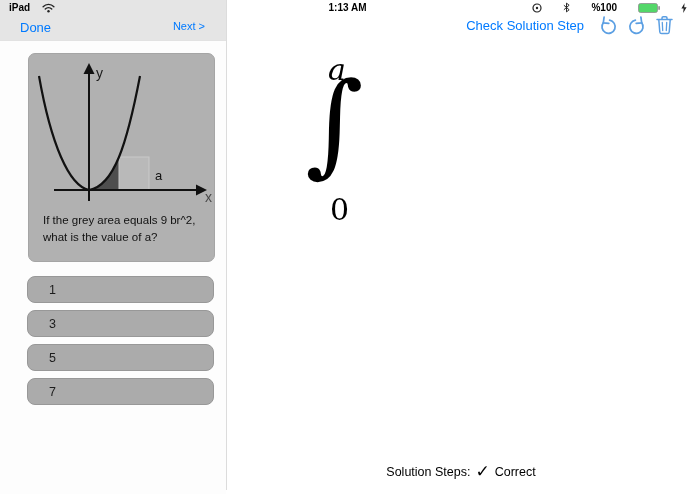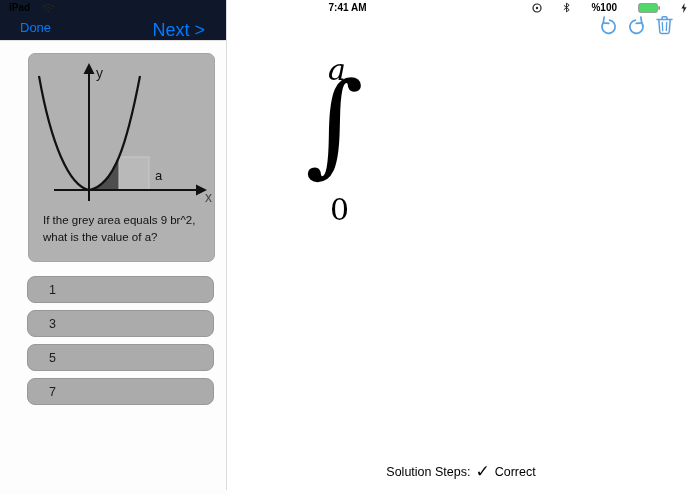--- a/index.html
+++ b/index.html
@@ -15,24 +15,24 @@
     font-size:10px;font-weight:600;color:#000;z-index:30;
   }
   .sb-left{position:absolute;left:9px;top:2px;display:flex;align-items:center;gap:12px;}
   .sb-time{position:absolute;left:0;right:0;top:2px;text-align:center;}
   .sb-right{position:absolute;right:8px;top:2px;display:flex;align-items:center;gap:21px;}
   .sb-pct{font-weight:600;}
   
   .sidebar{position:absolute;left:0;top:0;width:226px;height:494px;background:#fdfdfd;}
   .side-header{
     position:absolute;left:0;top:0;width:226px;height:40px;
-    background:#0f172a;border-bottom:1px solid #e2e2e2;
+    background:#e5e5e5;border-bottom:1px solid #e2e2e2;
   }
   .done-btn{position:absolute;left:20px;top:20px;font-size:13px;color:#007aff;cursor:pointer;}
-  .next-btn{position:absolute;right:21px;top:20px;font-size:18px;color:#007aff;cursor:pointer;}
+  .next-btn{position:absolute;right:21px;top:20px;font-size:11px;color:#007aff;cursor:pointer;}
   .divider{position:absolute;left:226px;top:0;width:1px;height:490px;background:#dcdcdc;}
   
   .question-card{
     position:absolute;left:28px;top:53px;width:187px;height:209px;
     background:#b1b1b1;border:1px solid #a5a5a5;border-radius:7px;
     box-sizing:border-box;overflow:hidden;
   }
   .graph-svg{display:block;margin-top:2px;}
   .question-text{
     padding:6px 14px 0 14px;font-size:11.5px;line-height:17px;color:#111;
@@ -82,21 +82,21 @@
   <div class="sb-left">
     <span>iPad</span>
     <span>
       <svg width="13" height="11" viewBox="0 0 14 11">
         <path d="M1.2 4.6 A 8 8 0 0 1 12.8 4.6" fill="none" stroke="#222" stroke-width="1.5" stroke-linecap="round"></path>
         <path d="M3.5 7.1 A 4.8 4.8 0 0 1 10.5 7.1" fill="none" stroke="#222" stroke-width="1.5" stroke-linecap="round"></path>
         <circle cx="7" cy="9.6" r="1.3" fill="#222"></circle>
       </svg>
     </span>
   </div>
-  <div class="sb-time">7:41 AM</div>
+  <div class="sb-time">1:13 AM</div>
   <div class="sb-right">
     <span>
       <svg width="10" height="10" viewBox="0 0 10 10">
         <circle cx="5" cy="5" r="4" fill="none" stroke="#222" stroke-width="1.2"></circle>
         <circle cx="5" cy="5" r="1.2" fill="#222"></circle>
       </svg>
     </span>
     <span>
       <svg width="7" height="11" viewBox="0 0 8 12">
         <path d="M4 1 L4 11 L7 8.6 L1 3.4 M1 8.6 L7 3.4 L4 1" fill="none" stroke="#222" stroke-width="1.1" stroke-linejoin="round"></path>
@@ -157,20 +157,21 @@
     </div>
     <div class="option-btn">
       <span>7</span>
     </div>
   </div>
 </div>
 
 <div class="divider"></div>
 
 <div class="main-toolbar">
+  <span class="check-step">Check Solution Step</span>
   <span class="tb-icon">
     <svg width="20" height="19" viewBox="0 0 20 19">
       <path d="M5.4 6.6 A 6.6 6.6 0 1 0 11.6 4.2" fill="none" stroke="#5b9fe3" stroke-width="1.7" stroke-linecap="round"></path>
       <path d="M6.1 1.2 L5.3 6.8 L10.8 7.3" fill="none" stroke="#5b9fe3" stroke-width="1.7" stroke-linecap="round" stroke-linejoin="round"></path>
     </svg>
   </span>
   <span class="tb-icon">
     <svg width="20" height="19" viewBox="0 0 20 19">
       <g transform="translate(20,0) scale(-1,1)">
         <path d="M5.4 6.6 A 6.6 6.6 0 1 0 11.6 4.2" fill="none" stroke="#5b9fe3" stroke-width="1.7" stroke-linecap="round"></path>

